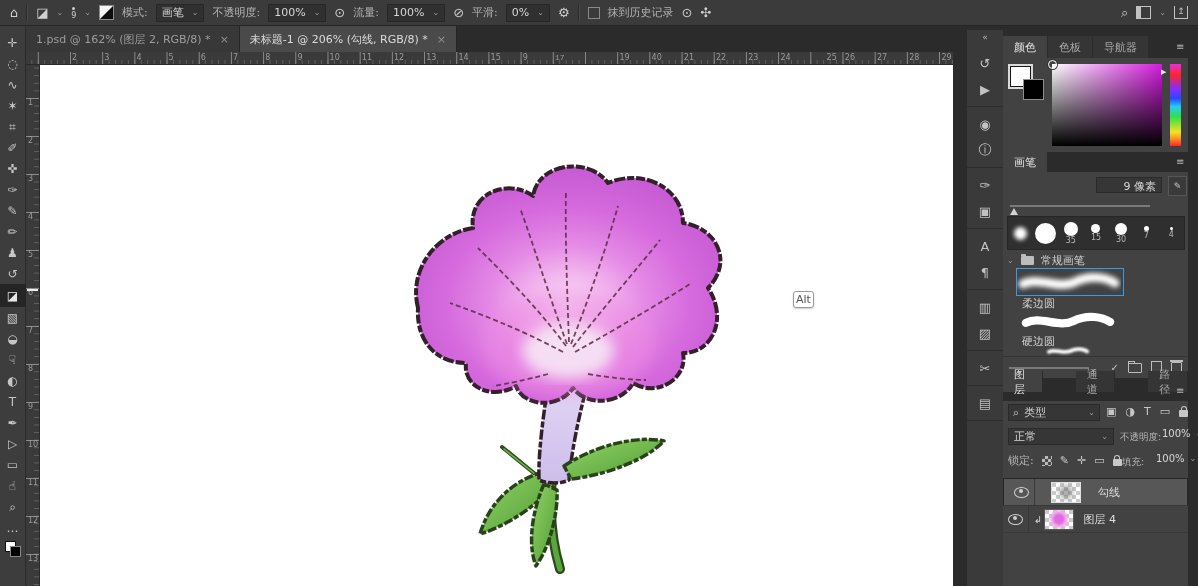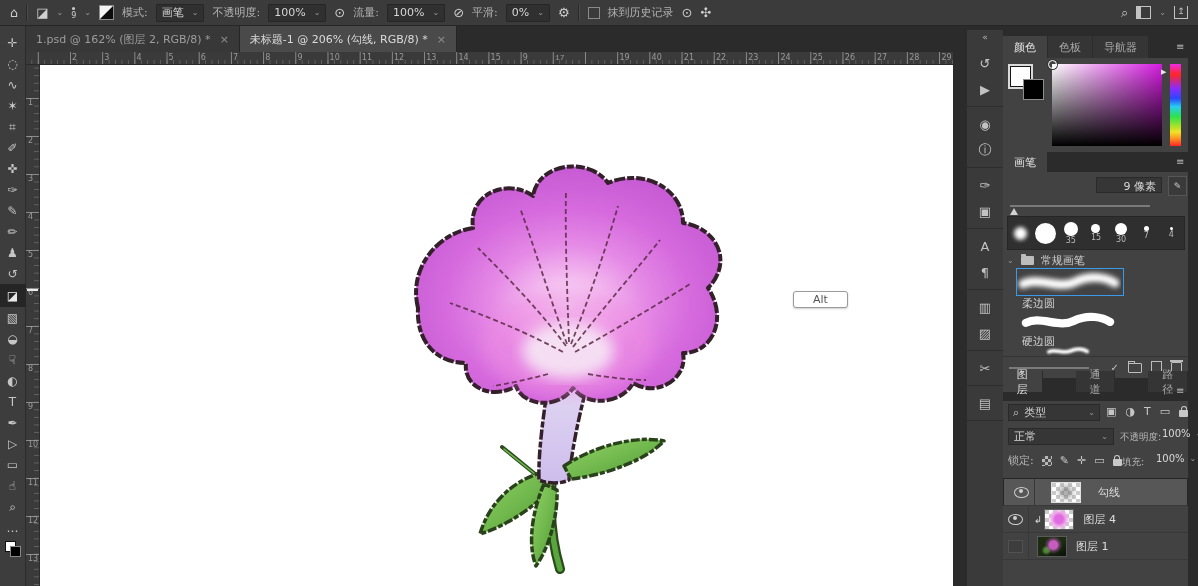--- a/index.html
+++ b/index.html
@@ -42,29 +42,29 @@
     background-size:32.2px 13px,6.44px 4px;background-position:11.8px 0,11.8px bottom;background-repeat:repeat-x;box-sizing:border-box;}
   .vruler{position:absolute;left:26px;top:65px;width:14px;height:521px;background:#3a3a3a;border-right:1px solid #2a2a2a;
     background-image:linear-gradient(to bottom,#8a8a8a 1px,transparent 1px),linear-gradient(to bottom,#616161 1px,transparent 1px);
     background-size:14px 38px,5px 7.6px;background-position:0 -5px,right -5px;background-repeat:repeat-y;box-sizing:border-box;}
   .rcorner{position:absolute;left:26px;top:52px;width:14px;height:13px;background:#404040;border-right:1px solid #2a2a2a;border-bottom:1px solid #2a2a2a;box-sizing:border-box;}
   .rnum{position:absolute;font-size:8px;color:#9b9b9b;}
   .vmark{position:absolute;left:27px;top:289px;width:11px;height:2px;background:#ececec;}
   
   .canvas{position:absolute;left:40px;top:65px;width:913px;height:521px;background:#ffffff;overflow:hidden;}
   .tooltip{position:absolute;left:793px;top:291px;background:#fff;border:1px solid #9a9a9a;border-radius:3px;
-           padding:1px 19px;color:#555;font-size:11px;box-shadow:0 1px 2px rgba(0,0,0,.2);}
+           padding:1px 2px;color:#555;font-size:11px;box-shadow:0 1px 2px rgba(0,0,0,.2);}
   
   .dockbg{position:absolute;left:953px;top:26px;width:245px;height:560px;background:#2b2b2b;}
   .strip{position:absolute;left:967px;top:30px;width:36px;height:556px;background:#3a3a3a;display:flex;flex-direction:column;align-items:center;}
   .strip .collapse{font-size:9px;color:#b5b5b5;padding:2px 0 4px 0;}
   .sgroup{width:100%;display:flex;flex-direction:column;align-items:center;border-bottom:1px solid #2d2d2d;padding:8px 0;gap:8px;}
   .sicon{width:24px;height:18px;display:flex;align-items:center;justify-content:center;font-size:13px;color:#c2c2c2;}
   .panel{position:absolute;background:#424242;box-sizing:border-box;}
-  .ptabs{position:absolute;display:flex;align-items:flex-end;box-sizing:border-box;text-align:center;}
+  .ptabs{position:absolute;display:flex;align-items:flex-end;box-sizing:border-box;}
   .ptab{height:100%;display:flex;align-items:center;padding:0 11px;background:#353535;color:#a8a8a8;border-right:1px solid #2b2b2b;}
   .ptab.active{background:#424242;color:#e2e2e2;}
   .pmenu{position:absolute;right:4px;top:4px;color:#b5b5b5;font-size:10px;letter-spacing:-1px;}
   
   .fgbg{position:absolute;left:1010px;top:66px;width:36px;height:36px;}
   .fgbg .fg{position:absolute;left:0;top:0;width:19px;height:19px;background:#fff;border:1px solid #161616;box-shadow:0 0 0 2px #dadada;}
   .fgbg .bg{position:absolute;left:13px;top:13px;width:19px;height:19px;background:#000;border:1px solid #8e8e8e;}
   .grad-field{position:absolute;left:1052px;top:64px;width:110px;height:82px;
       background:linear-gradient(to bottom,rgba(0,0,0,0),#000),linear-gradient(to right,#ffffff,var(--magenta));}
   .grad-cursor{position:absolute;left:1048px;top:60px;width:7px;height:7px;border:1px solid #fff;border-radius:50%;box-shadow:0 0 0 1px #333;}
@@ -290,21 +290,21 @@
       <span class="rnum" style="left: 464.6px; top: 1px;">15</span>
       <span class="rnum" style="left: 496.8px; top: 1px;">9</span>
       <span class="rnum" style="left: 529px; top: 1px; font-family: Liberation Mono, monospace;">17</span>
       <span class="rnum" style="left: 561.2px; top: 1px; margin-top: 36px;">18</span>
       <span class="rnum" style="left: 593.4px; top: 1px;">19</span>
       <span class="rnum" style="left: 625.6px; top: 1px;">40</span>
       <span class="rnum" style="left: 657.8px; top: 1px;">21</span>
       <span class="rnum" style="left: 690px; top: 1px;">22</span>
       <span class="rnum" style="left: 722.2px; top: 1px;">23</span>
       <span class="rnum" style="left: 754.4px; top: 1px;">24</span>
-      <span class="rnum" style="left: 786.6px; top: 1px;">25</span>
+      <span class="rnum" style="left: 786.6px; top: 1px; padding-left: 14px;">25</span>
       <span class="rnum" style="left: 818.8px; top: 1px;">26</span>
       <span class="rnum" style="left: 851px; top: 1px;">27</span>
       <span class="rnum" style="left: 883.2px; top: 1px;">28</span>
       <span class="rnum" style="left: 915.4px; top: 1px;">29</span>
     </div>
   <div class="vruler" id="vruler">
       <span class="rnum" style="left: 2px; top: 33px;">1</span>
       <span class="rnum" style="left: 2px; top: 71px;">2</span>
       <span class="rnum" style="left: 2px; top: 109px;">3</span>
       <span class="rnum" style="left: 2px; top: 147px;">4</span>
@@ -527,27 +527,20 @@
         <span class="lname">勾线</span>
       </div>
       <div class="lrow">
         <div class="eyecell">
           <span class="eye"></span>
         </div>
         <span class="clip-arrow">↲</span>
         <div class="lthumb pink" style="margin-left: 2px;"></div>
         <span class="lname">图层 4</span>
       </div>
-      <div class="lrow">
-        <div class="eyecell">
-          <span class="eyebox"></span>
-        </div>
-        <div class="lthumb photo"></div>
-        <span class="lname">图层 1</span>
-      </div>
     </div>
 
 <div class="bitem-thumb selbr" style="top: 268px; height: 26px;">
       <svg width="104" height="26" viewBox="0 0 104 24" style="display:block">
         <path d="M6,14 C22,6 42,20 58,12 S90,8 98,13" stroke="#fff" stroke-width="9" fill="none" stroke-linecap="round" style="filter:blur(2.5px)"></path>
       </svg>
     </div>
     <div class="bname" style="top: 296px;">柔边圆</div>
     <div class="bitem-thumb" style="top: 310px; height: 22px;">
       <svg width="104" height="22" viewBox="0 0 104 24" style="display:block">

